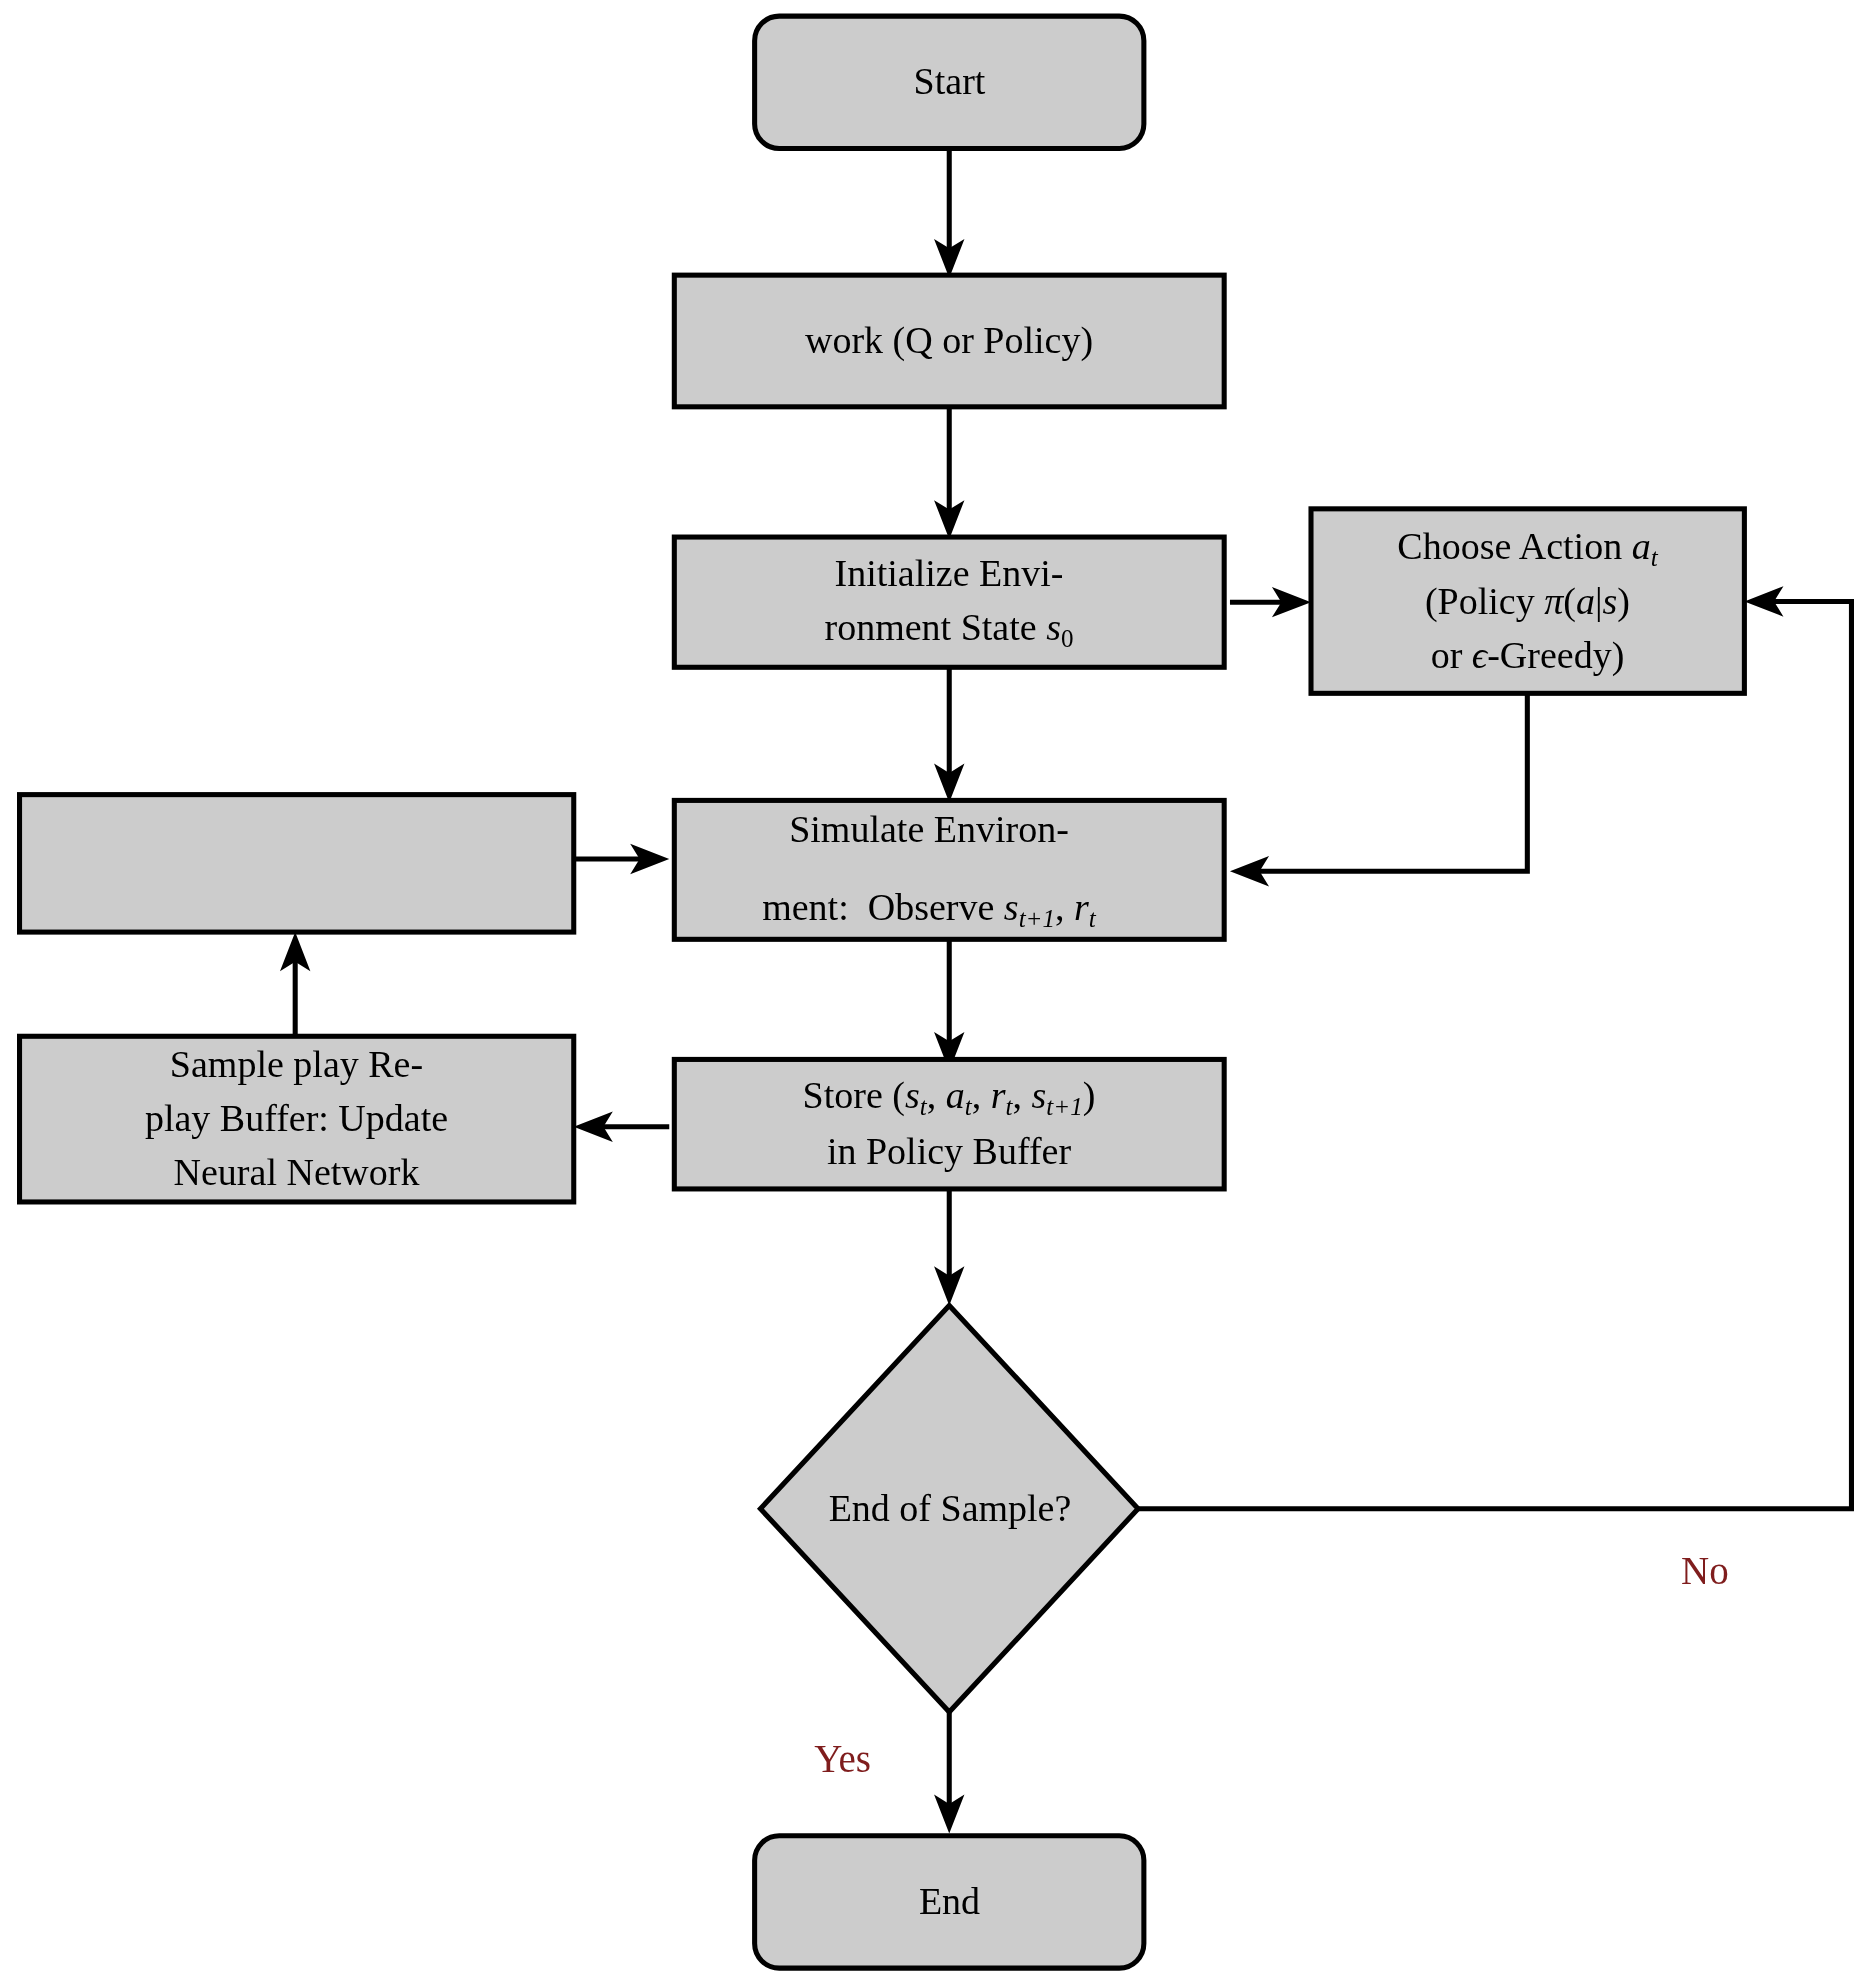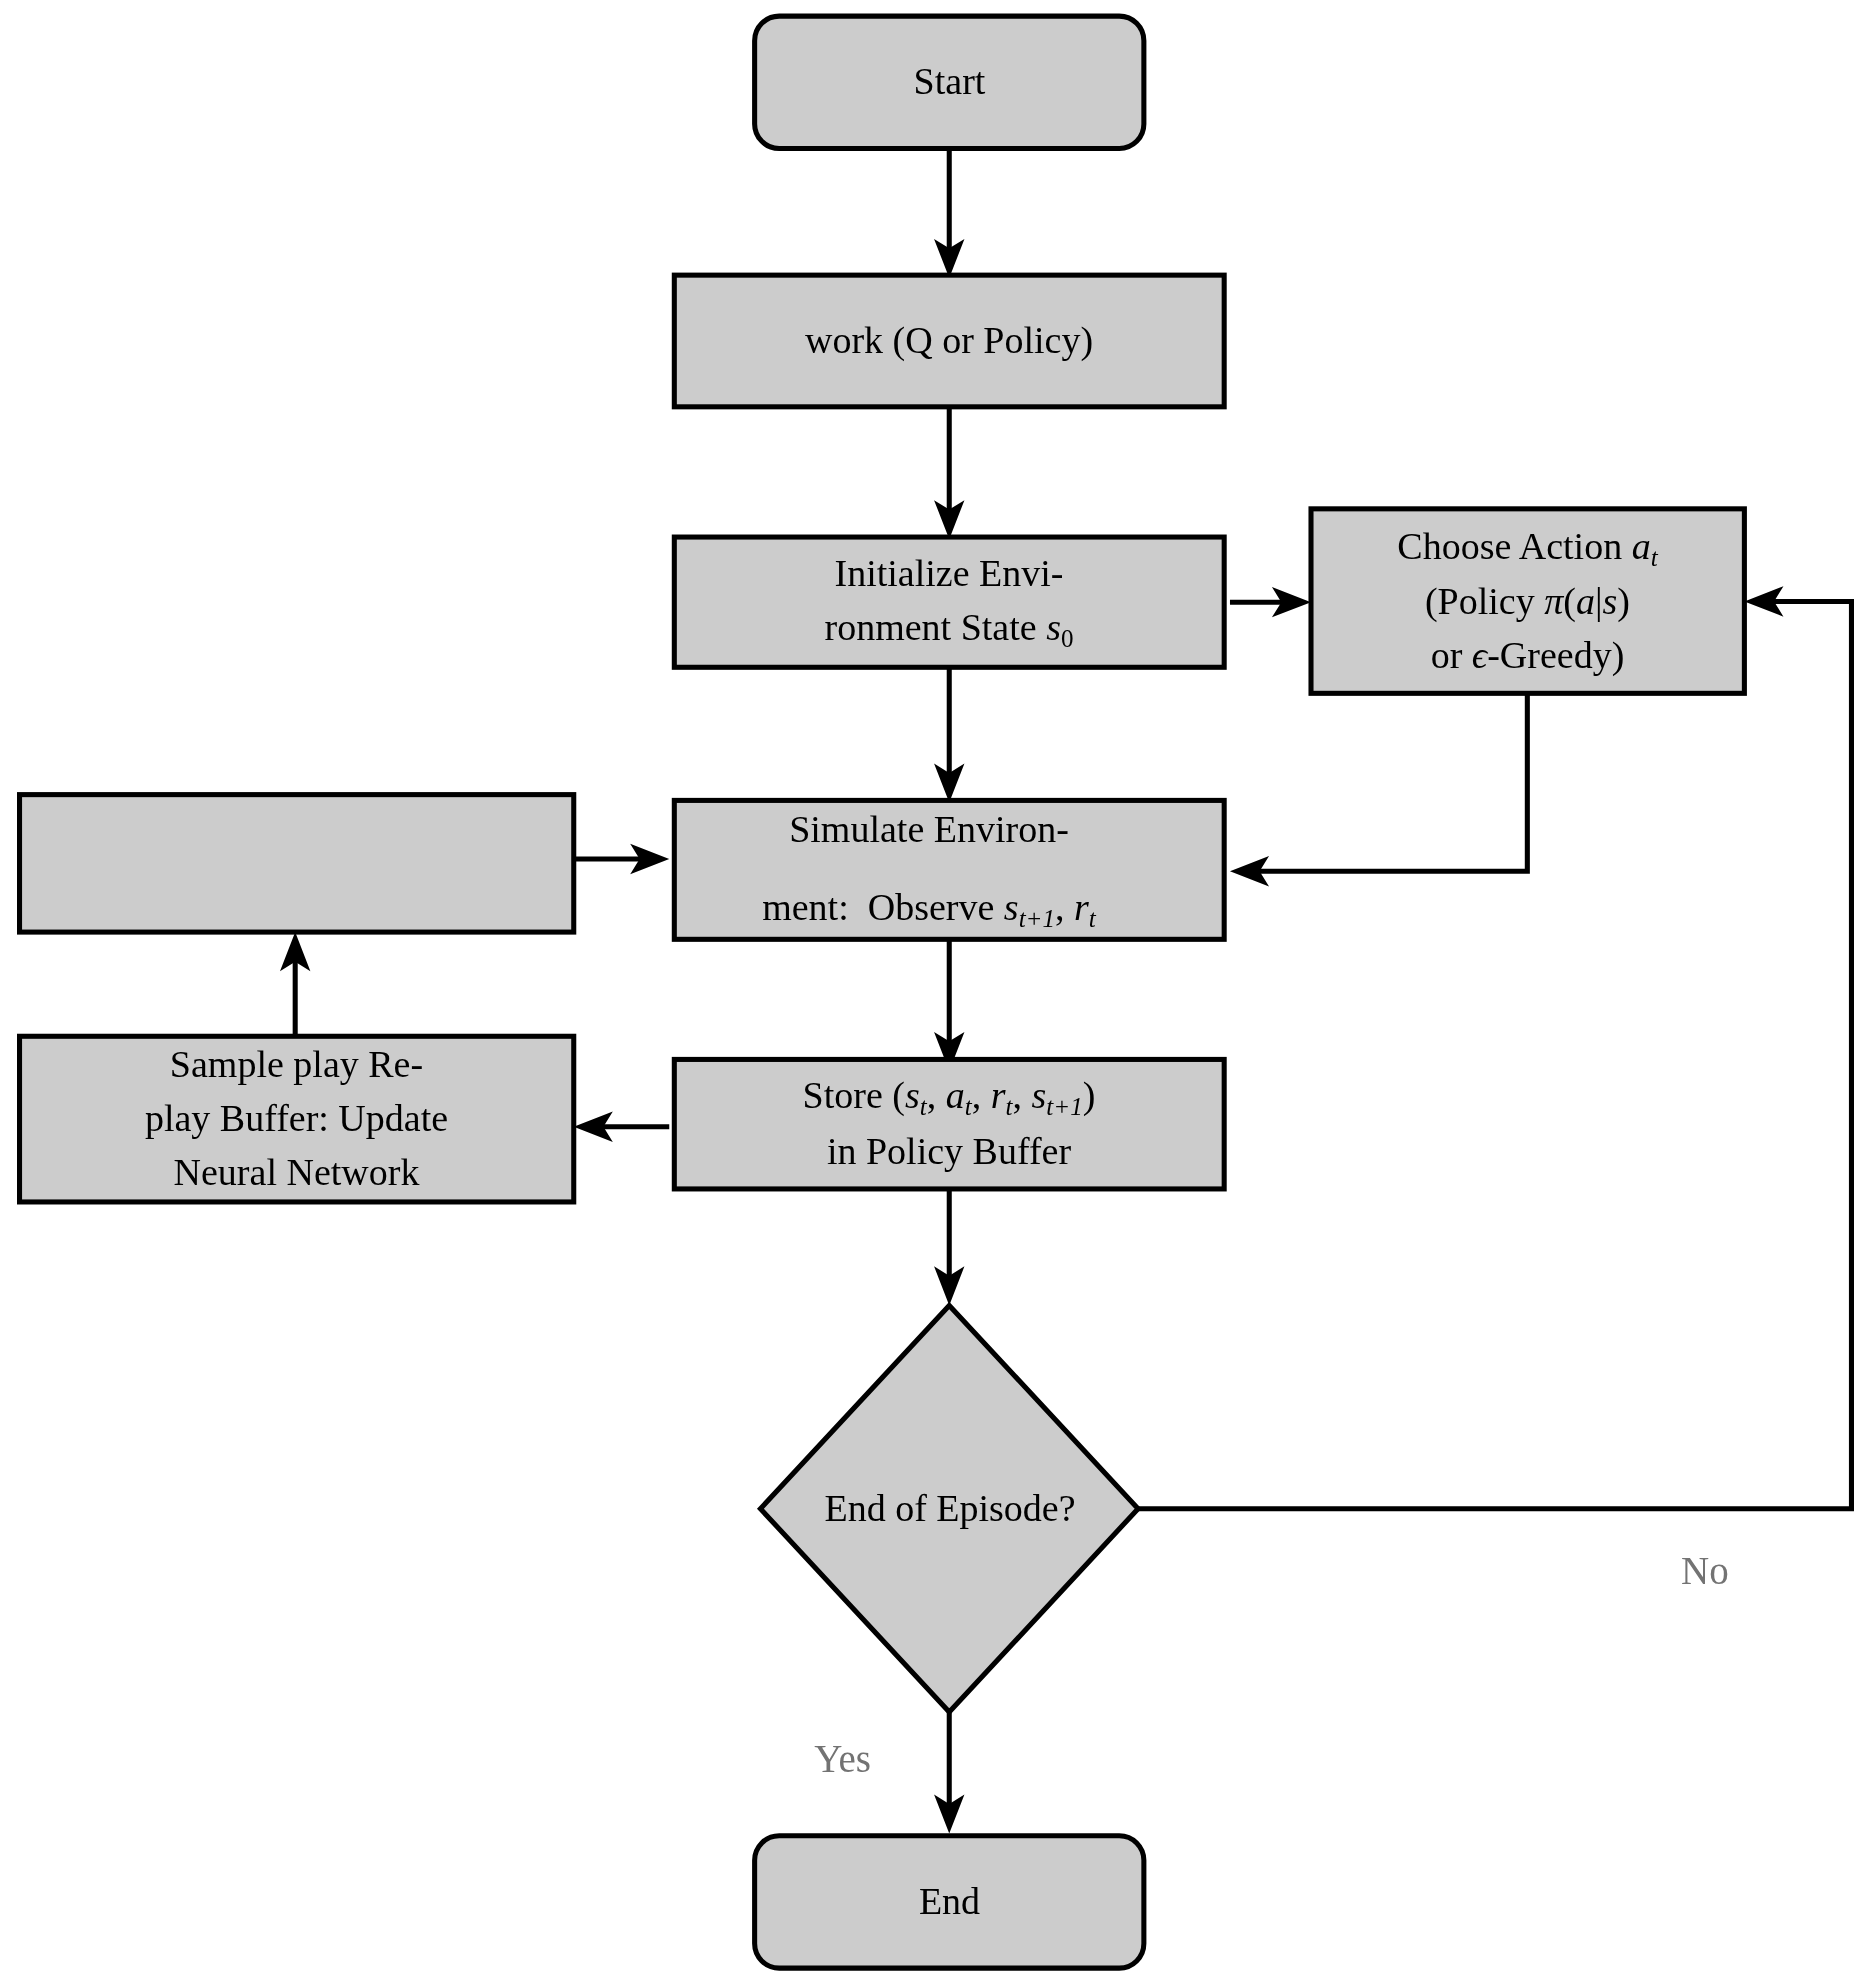--- a/index.html
+++ b/index.html
@@ -58,21 +58,21 @@
   .node-label .ln { display: block; }
   .mi { font-style: italic; font-family: "Liberation Serif", "DejaVu Serif", serif; }
   sub {
     font-size: 0.66em;
     vertical-align: -0.28em;
     font-style: italic;
   }
   sub.up { font-style: normal; }
   .edge-label {
     position: absolute;
-    color: #737373;
+    color: #7f1d1d;
     font-family: "Liberation Serif", "DejaVu Serif", serif;
     font-size: 39px;
     line-height: 1;
     white-space: nowrap;
     pointer-events: none;
   }
 </style>
 </head>
 <body>
 
@@ -192,21 +192,21 @@
     <span class="ln">in Policy Buffer</span>
   </div>
 
   <div class="node-label" style="left:19.5px; top:1036px; width:554px; height:166px;">
     <span class="ln">Sample play Re-</span>
     <span class="ln">play Buffer: Update</span>
     <span class="ln">Neural Network</span>
   </div>
 
   <div class="node-label" style="left:761px; top:1443px; width:378px; height:132px;">
-    <span class="ln">End of Episode?</span>
+    <span class="ln">End of Sample?</span>
   </div>
 
   <div class="node-label" style="left:755px; top:1836px; width:389px; height:132px;">
     <span class="ln">End</span>
   </div>
 
   <div class="edge-label" style="left:871px; top:1758px; transform:translate(-100%,-50%);">Yes</div>
 
   <div class="edge-label" style="left:1681px; top:1551px;">No</div>
 

